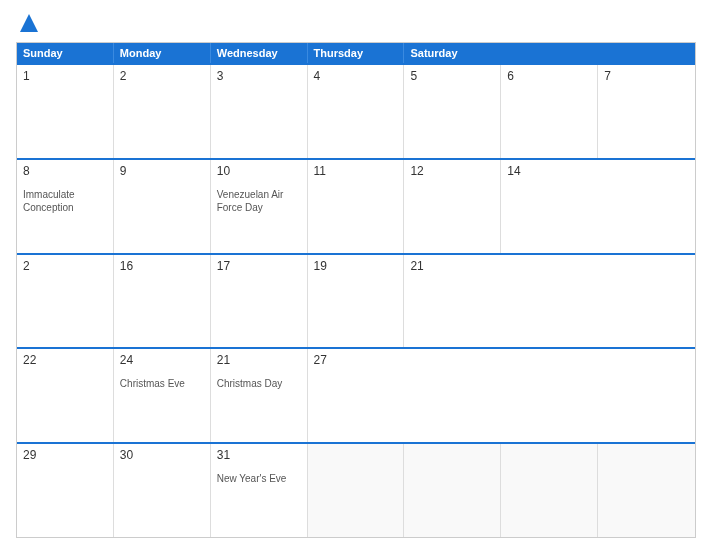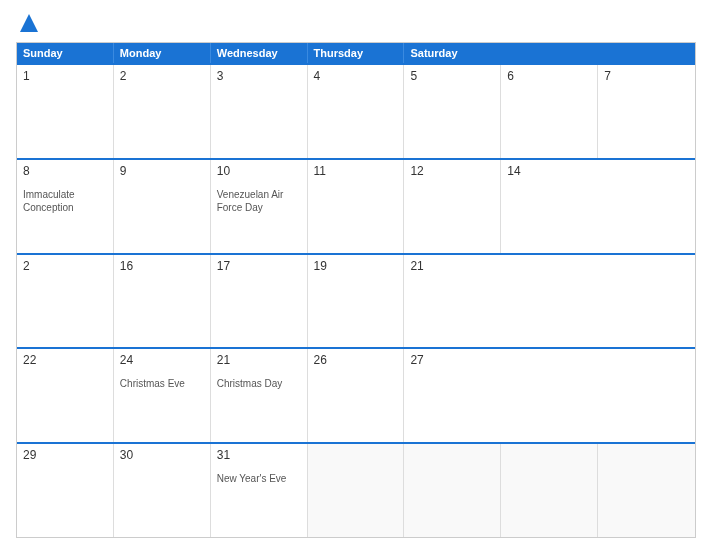--- a/index.html
+++ b/index.html
@@ -211,23 +211,20 @@
           </div>
           <div class="cal-cell">
             <span class="day-num">24</span>
             <div class="event">Christmas Eve</div>
           </div>
           <div class="cal-cell">
             <span class="day-num">21</span>
             <div class="event">Christmas Day</div>
           </div>
           <div class="cal-cell">
-            <span class="day-num">26</span>
-          </div>
-          <div class="cal-cell">
             <span class="day-num">27</span>
           </div>
         </div>
         <div class="cal-week">
           <div class="cal-cell">
             <span class="day-num">29</span>
           </div>
           <div class="cal-cell">
             <span class="day-num">30</span>
           </div>

